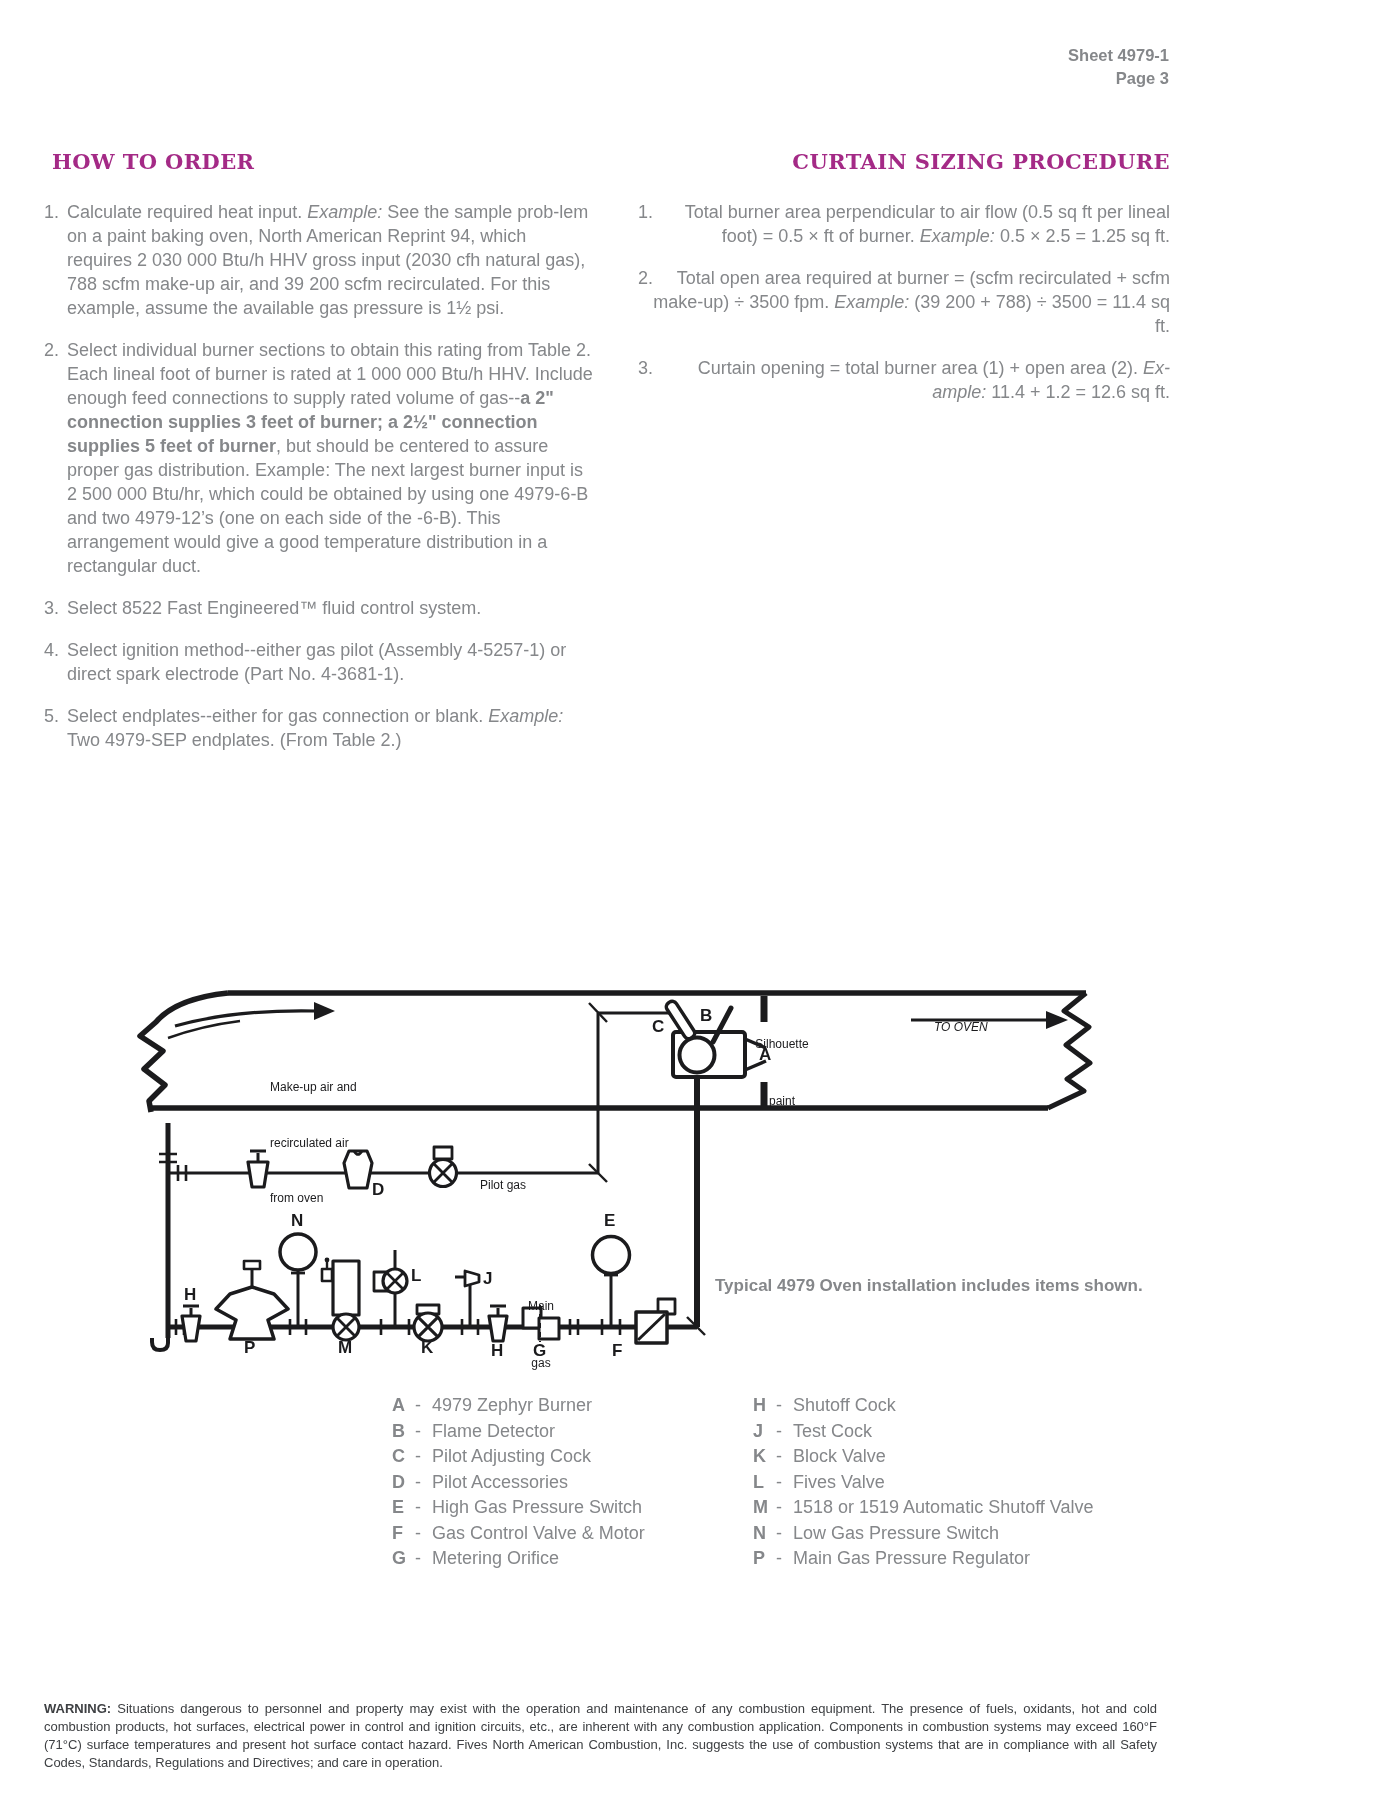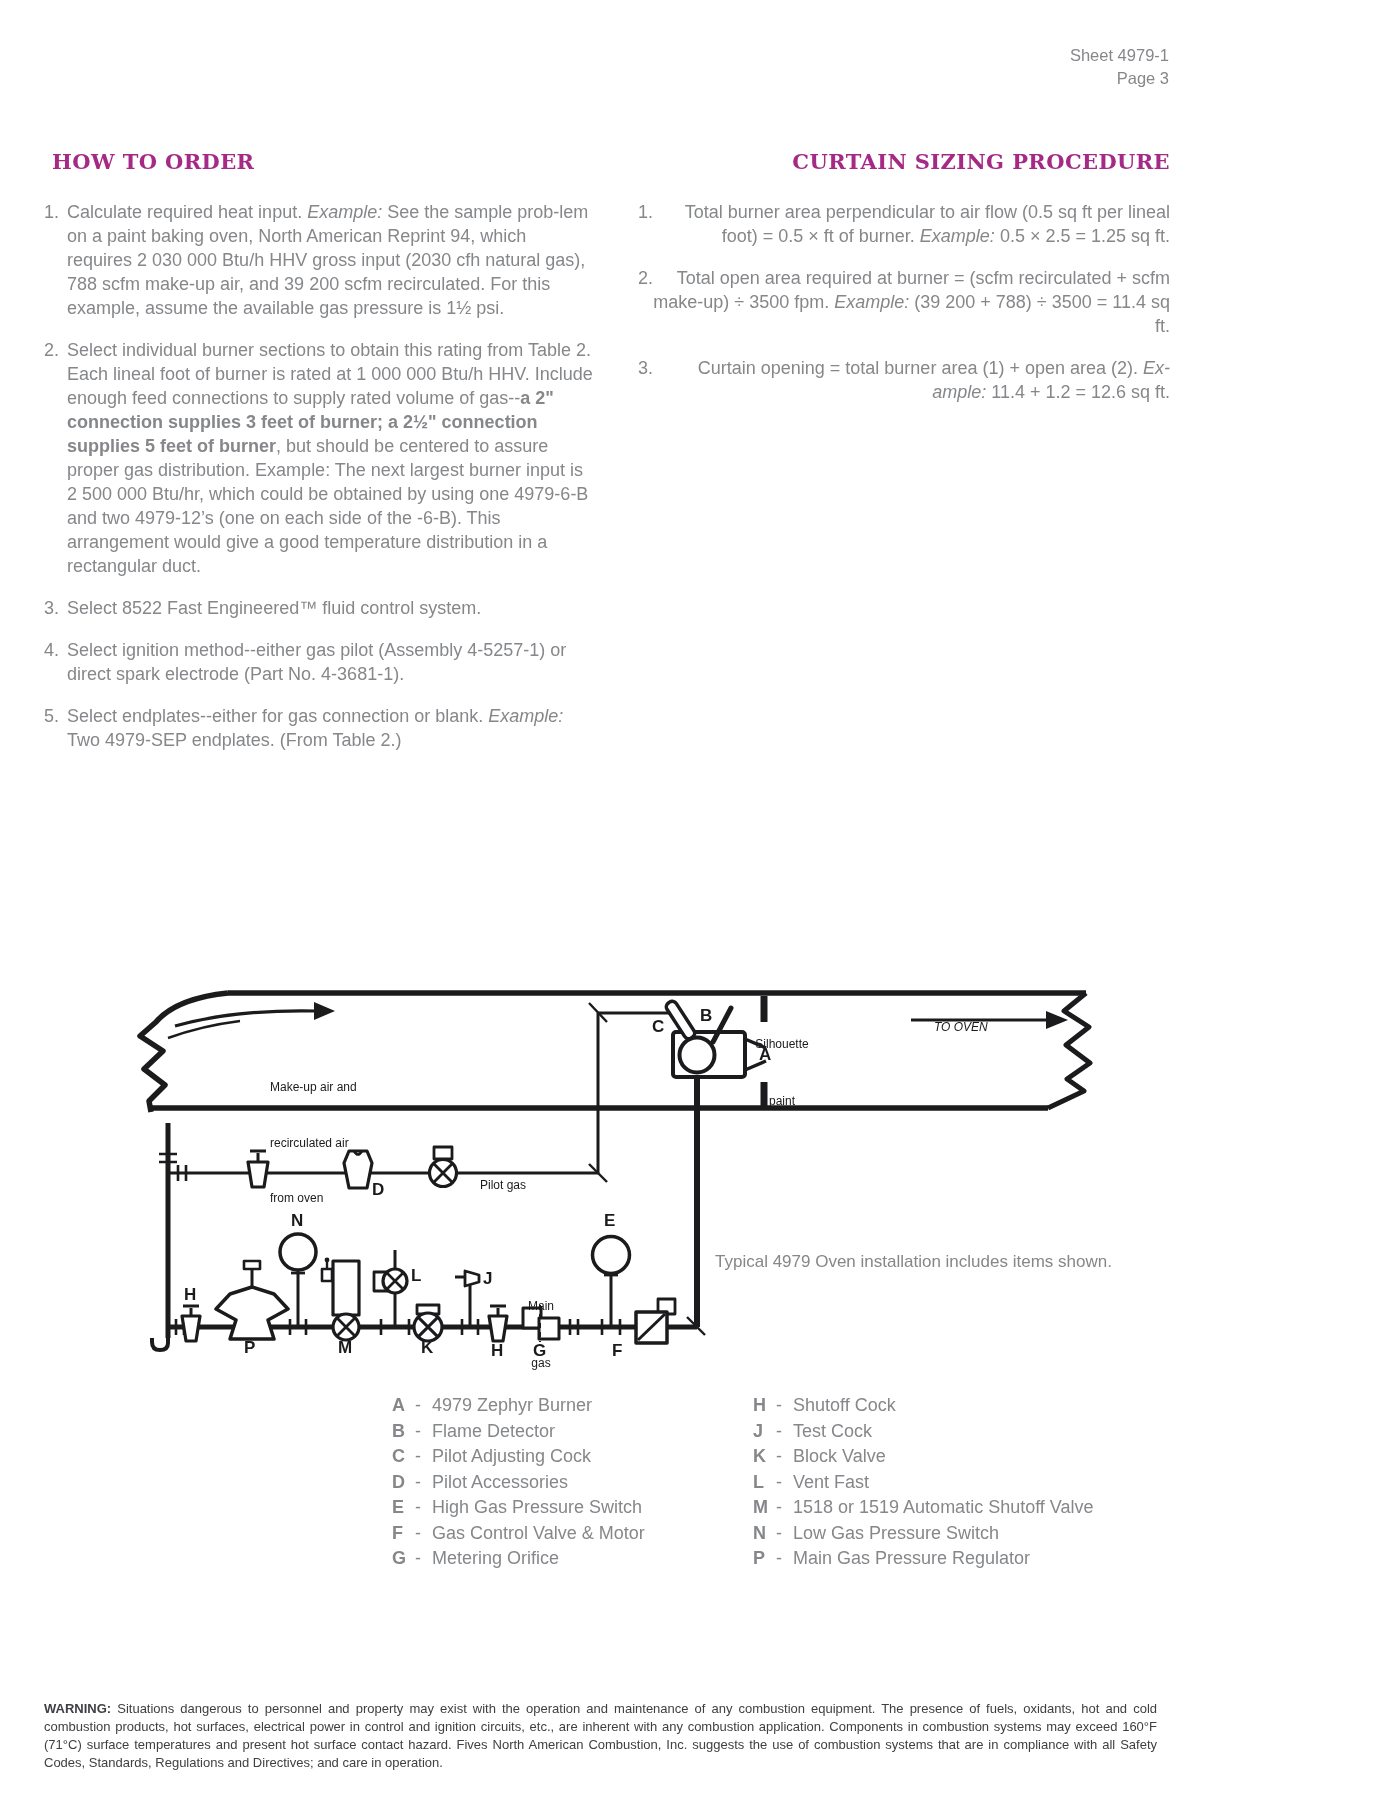--- a/index.html
+++ b/index.html
@@ -3,40 +3,40 @@
 <meta charset="utf-8">
 <style>
   html,body{margin:0;padding:0;background:#e8e8e8;}
   .page{position:relative;width:1391px;height:1800px;background:#ffffff;margin:0 auto;
         font-family:"Liberation Sans",sans-serif;overflow:hidden;}
   .i{font-style:italic;}
   .b{font-weight:700;}
 
   
   .sheet-ref{position:absolute;top:44px;right:222px;text-align:right;
-             font-size:16.5px;line-height:23px;color:var(--body);}
+             font-size:16.5px;line-height:23px;color:var(--body);font-weight:bold;}
 
   
   .col{position:absolute;top:150px;color:var(--body);font-size:18px;line-height:24px;}
   .col-left{left:44px;width:552px;}
   .col-right{left:630px;width:540px;text-align:right;}
   .col h2{margin:0 0 26px 8px;font-family:"DejaVu Serif",serif;font-weight:700;
           font-size:21px;letter-spacing:.4px;color:var(--accent);}
   .col ol{list-style:none;margin:0;padding:0;}
   .col li{display:flex;margin:0 0 18px 0;}
   .col .no{width:23px;flex-shrink:0;}
   .col .itext{flex:1;}
 
   
   .diagram{position:absolute;left:118px;top:850px;width:1055px;height:530px;}
   .diagram svg{position:absolute;left:0;top:0;}
   .dlab{position:absolute;color:var(--line);font-size:12px;line-height:18.5px;white-space:pre;}
   .dl{position:absolute;color:var(--line);font-size:17px;font-weight:700;line-height:17px;}
   .ctr{text-align:center;}
-  .caption{position:absolute;left:597px;top:402px;font-size:17px;color:var(--body);white-space:nowrap;}
+  .caption{position:absolute;left:597px;top:426px;font-size:17px;color:var(--body);white-space:nowrap;font-weight:bold;}
 
   .dk{stroke:var(--line);fill:none;stroke-linejoin:round;}
   .fw{fill:#ffffff;}
   .fl{fill:var(--line);stroke:none;}
 
   
   .legend{position:absolute;color:var(--body);font-size:18px;line-height:25.5px;}
   .legend-left{left:392px;top:1393px;}
   .legend-right{left:753px;top:1393px;}
   .lrow{display:flex;}
@@ -299,21 +299,21 @@
         <span class="ltext">Test Cock</span>
       </div>
     <div class="lrow">
         <span class="letter">K</span>
         <span class="dash">-</span>
         <span class="ltext">Block Valve</span>
       </div>
     <div class="lrow">
         <span class="letter">L</span>
         <span class="dash">-</span>
-        <span class="ltext">Vent Fast</span>
+        <span class="ltext">Fives Valve</span>
       </div>
     <div class="lrow">
         <span class="letter">M</span>
         <span class="dash">-</span>
         <span class="ltext">1518 or 1519 Automatic Shutoff Valve</span>
       </div>
     <div class="lrow">
         <span class="letter">N</span>
         <span class="dash">-</span>
         <span class="ltext">Low Gas Pressure Switch</span>

